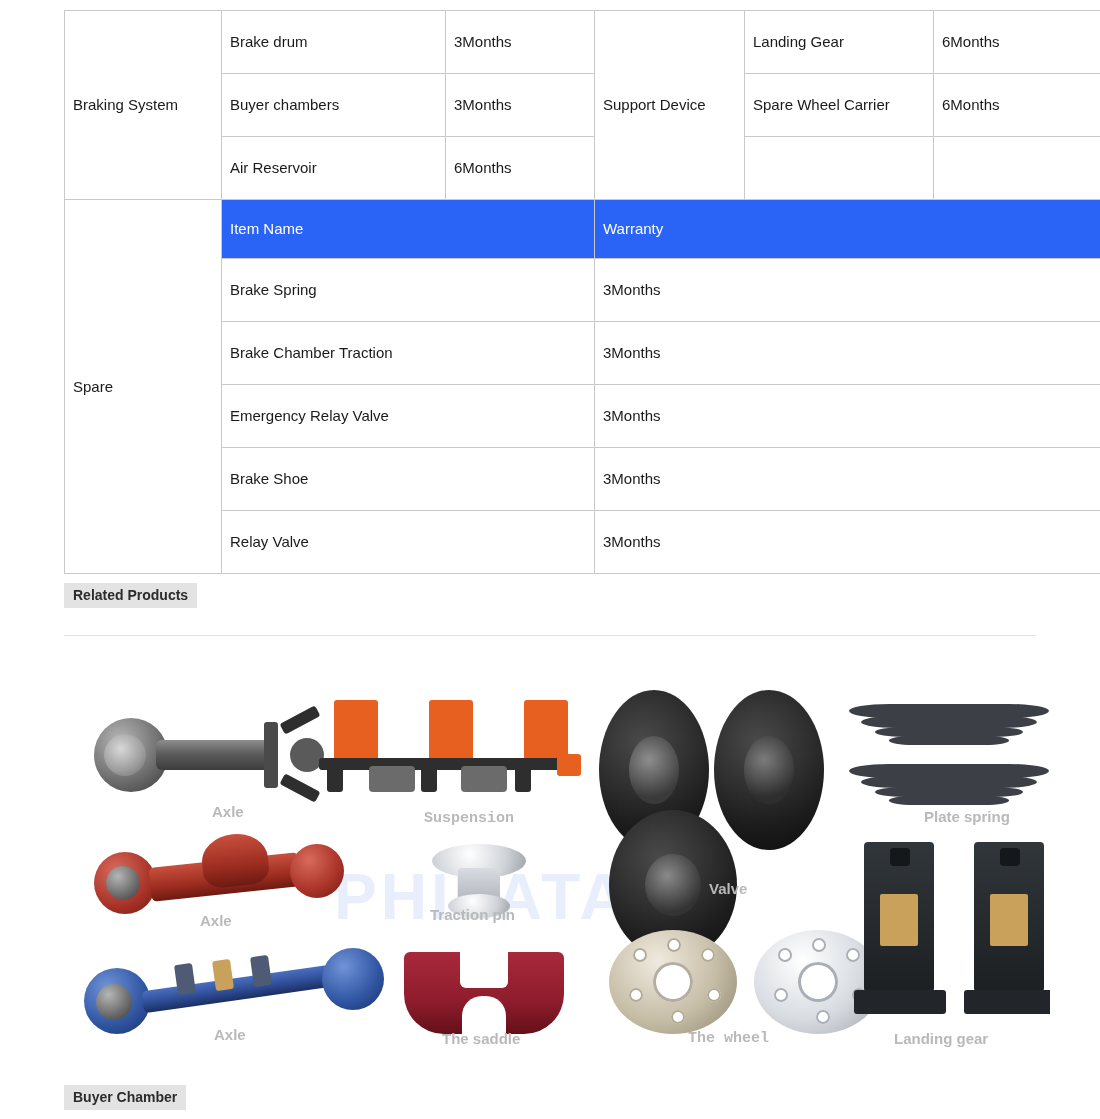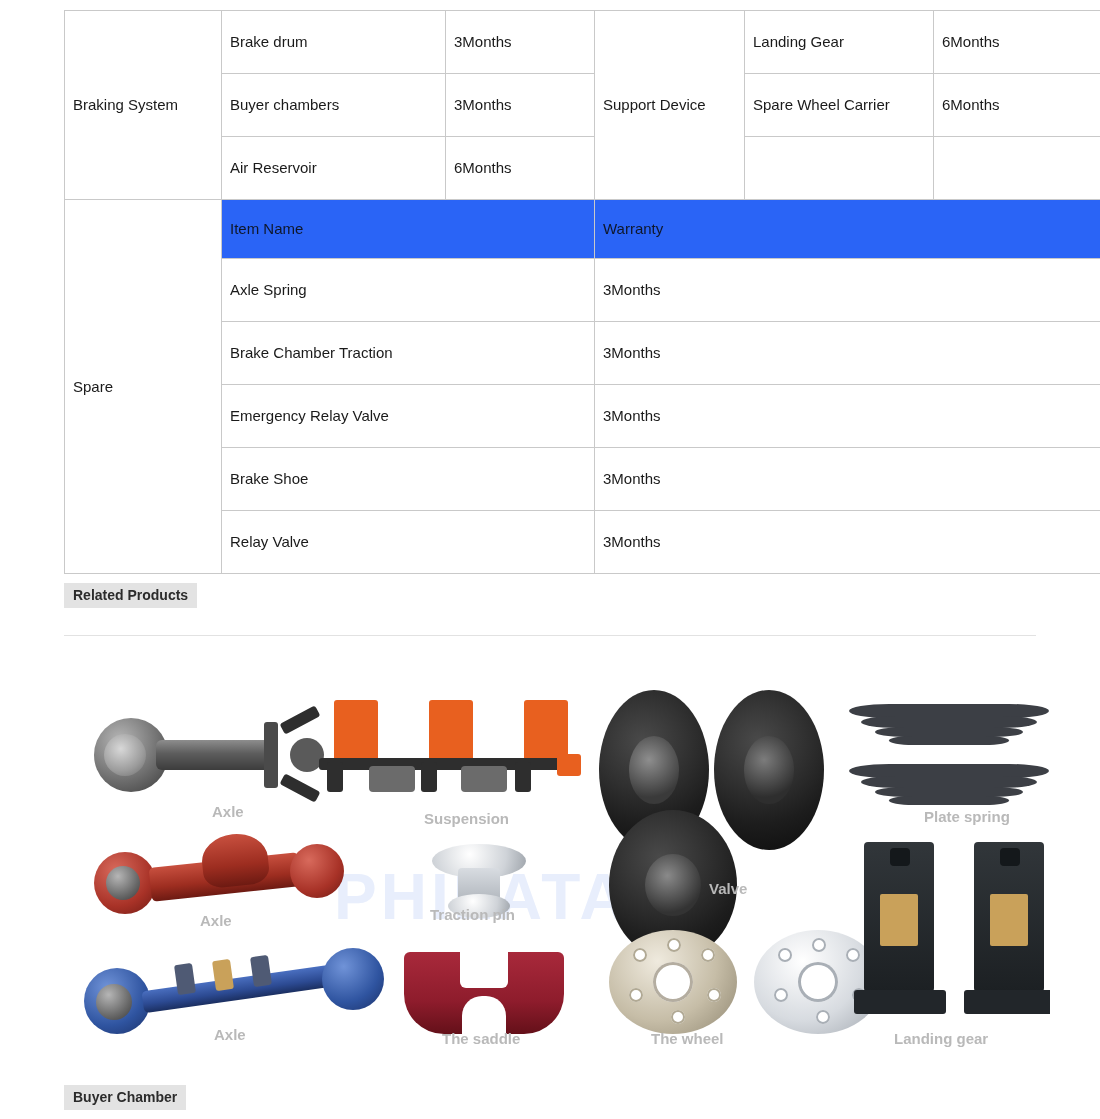--- a/index.html
+++ b/index.html
@@ -51,21 +51,21 @@
     width: 133px;
   }
   td.name2 {
     width: 172px;
   }
   td.term2 {
     width: 202px;
   }
   tr.header-row td {
     background: #2a64f6;
-    color: #0f172a;
+    color: #ffffff;
     font-size: 15px;
     height: 58px;
   }
 
   
   .section-chip {
     position: absolute;
     background: #e3e3e3;
     color: #2b2b2b;
     font-size: 14px;
@@ -252,21 +252,21 @@
         <td class="term2"></td>
       </tr>
 
       <tr class="header-row">
         <td class="cat" rowspan="6" style="background:#ffffff;color:#1a1a1a;">Spare</td>
         <td colspan="2">Item Name</td>
         <td colspan="3">Warranty</td>
       </tr>
 
       <tr>
-        <td colspan="2">Axle Spring</td>
+        <td colspan="2">Brake Spring</td>
         <td colspan="3">3Months</td>
       </tr>
       <tr>
         <td colspan="2">Brake Chamber Traction</td>
         <td colspan="3">3Months</td>
       </tr>
       <tr>
         <td colspan="2">Emergency Relay Valve</td>
         <td colspan="3">3Months</td>
       </tr>
@@ -306,21 +306,21 @@
     <div class="orange-frame" style="left:120px; top:0px; width:44px; height:62px;"></div>
     <div class="orange-frame" style="left:215px; top:0px; width:44px; height:62px;"></div>
     <div class="dark-bar" style="left:10px; top:58px; width:260px; height:12px;"></div>
     <div class="dark-bar" style="left:18px; top:62px; width:16px; height:30px;"></div>
     <div class="dark-bar" style="left:112px; top:62px; width:16px; height:30px;"></div>
     <div class="dark-bar" style="left:206px; top:62px; width:16px; height:30px;"></div>
     <div class="dark-bar" style="left:60px; top:66px; width:46px; height:26px; background:#6b6b6b; border-radius:4px;"></div>
     <div class="dark-bar" style="left:152px; top:66px; width:46px; height:26px; background:#6b6b6b; border-radius:4px;"></div>
     <div class="orange-frame" style="left:248px; top:54px; width:24px; height:22px;"></div>
   </div>
-  <div class="caption" style="left:360px; top:150px;">Suspension</div>
+  <div class="caption" style="left:360px; top:150px;font-family:Liberation Mono, monospace;">Suspension</div>
 
   <div class="prod" style="left:535px; top:30px; width:110px; height:160px;">
     <div class="tire" style="left:0; top:0; width:110px; height:160px;"></div>
     <div class="tire-hole" style="left:30px; top:46px; width:50px; height:68px; background:radial-gradient(circle at 40% 35%,#8e8e8e,#3a3a3a 70%);"></div>
   </div>
   <div class="prod" style="left:650px; top:30px; width:110px; height:160px;">
     <div class="tire" style="left:0; top:0; width:110px; height:160px;"></div>
     <div class="tire-hole" style="left:30px; top:46px; width:50px; height:68px; background:radial-gradient(circle at 40% 35%,#7c7c7c,#2e2e2e 70%);"></div>
   </div>
   <div class="prod" style="left:545px; top:150px; width:128px; height:150px;">
@@ -388,21 +388,21 @@
   <div class="prod" style="left:690px; top:270px; width:128px; height:104px;">
     <div class="wheel-rim-silver" style="left:0; top:0; width:128px; height:104px;"></div>
     <div class="rim-hub" style="left:44px; top:32px; width:40px; height:40px; box-shadow:inset 0 0 0 3px #a9afb6;"></div>
     <div class="lug" style="left:24px; top:18px; width:14px; height:14px; box-shadow:inset 0 0 0 2px #a9afb6;"></div>
     <div class="lug" style="left:58px; top:8px; width:14px; height:14px; box-shadow:inset 0 0 0 2px #a9afb6;"></div>
     <div class="lug" style="left:92px; top:18px; width:14px; height:14px; box-shadow:inset 0 0 0 2px #a9afb6;"></div>
     <div class="lug" style="left:98px; top:58px; width:14px; height:14px; box-shadow:inset 0 0 0 2px #a9afb6;"></div>
     <div class="lug" style="left:62px; top:80px; width:14px; height:14px; box-shadow:inset 0 0 0 2px #a9afb6;"></div>
     <div class="lug" style="left:20px; top:58px; width:14px; height:14px; box-shadow:inset 0 0 0 2px #a9afb6;"></div>
   </div>
-  <div class="caption" style="left:587px; top:370px;">The wheel</div>
+  <div class="caption" style="left:624px; top:370px;font-family:Liberation Mono, monospace;">The wheel</div>
 
   <div class="prod" style="left:790px; top:182px; width:200px; height:192px;">
     <div class="landing-leg" style="left:10px; top:0; width:70px; height:150px;"></div>
     <div class="landing-leg" style="left:120px; top:0; width:70px; height:150px;"></div>
     <div class="plate-label" style="left:26px; top:52px; width:38px; height:52px;"></div>
     <div class="plate-label" style="left:136px; top:52px; width:38px; height:52px;"></div>
     <div class="landing-foot" style="left:0px; top:148px; width:92px; height:24px;"></div>
     <div class="landing-foot" style="left:110px; top:148px; width:92px; height:24px;"></div>
     <div class="landing-leg" style="left:36px; top:6px; width:20px; height:18px; background:#14181b;"></div>
     <div class="landing-leg" style="left:146px; top:6px; width:20px; height:18px; background:#14181b;"></div>

